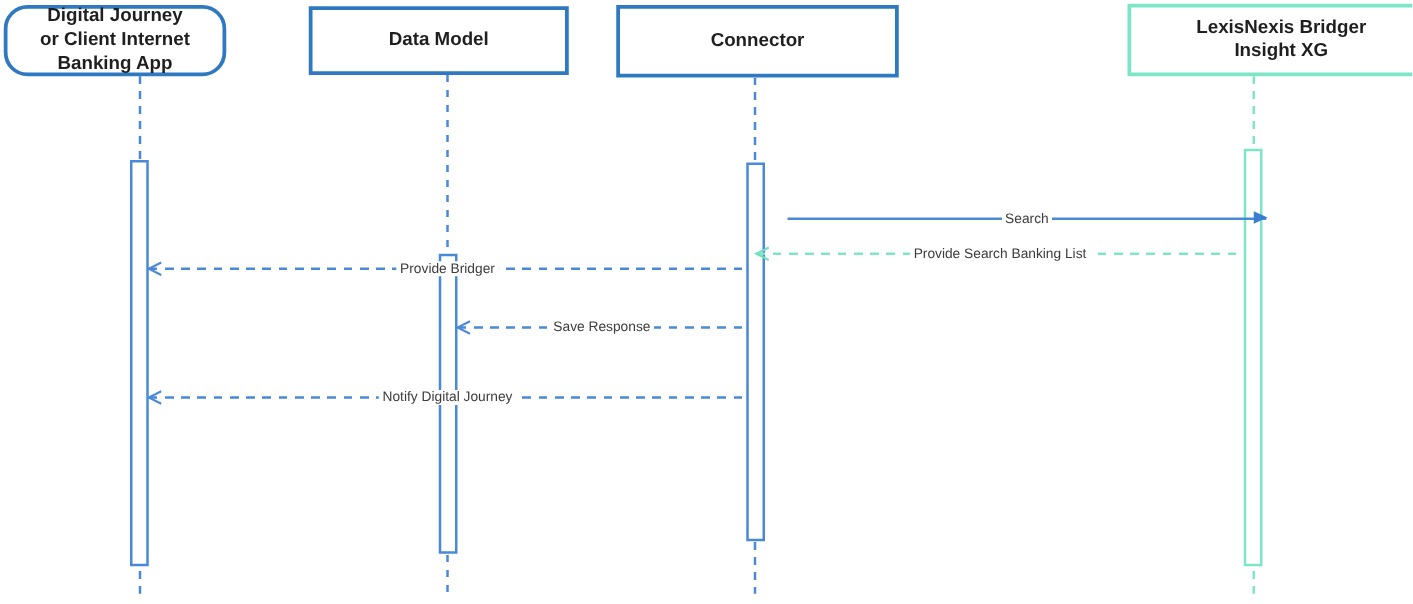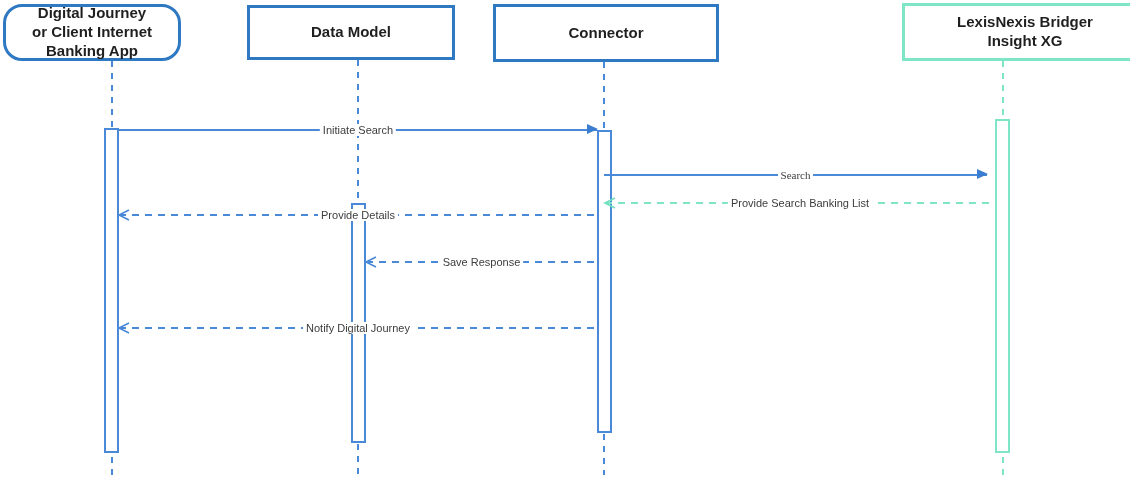--- a/index.html
+++ b/index.html
@@ -53,25 +53,25 @@
   }
   .head-filled{
     position:absolute;right:-1px;top:2px;width:0;height:0;
     border-left:11px solid #3b7dd0;border-top:5px solid transparent;border-bottom:5px solid transparent;
   }
   .head-open{position:absolute;left:-2px;top:1px;width:14px;height:14px;}
   .head-open.blue{color:#4a89d8;}
   .head-open.tealc{color:#6fdfc0;}
 
   .msg-1{left:119px;top:122px;width:478px;}
-  .msg-2{left:604px;top:167px;width:383px;font-family:Liberation Serif, serif;}
+  .msg-2{left:630px;top:167px;width:383px;}
   .msg-3{left:605px;top:195px;width:390px;}
   .msg-4{left:119px;top:207px;width:478px;}
   .msg-5{left:366px;top:254px;width:231px;}
-  .msg-6{left:119px;top:320px;width:478px;}
+  .msg-6{left:119px;top:310px;width:478px;}
 </style>
 </head>
 <body>
 
 <div class="canvas">
 
   <div class="lifeline ll-1"></div>
   <div class="lifeline ll-2"></div>
   <div class="lifeline ll-3"></div>
   <div class="lifeline teal ll-4"></div>
@@ -87,46 +87,41 @@
   <div class="actor actor-2">
     <span>Data Model</span>
   </div>
   <div class="actor actor-3">
     <span>Connector</span>
   </div>
   <div class="actor teal actor-4">
     <span>LexisNexis Bridger Insight XG</span>
   </div>
 
-  <div class="msg msg-1">
-    <div class="msg-line solid-blue"></div>
-    <div class="head-filled"></div>
-    <span class="msg-label">Initiate Search</span>
-  </div>
 
   <div class="msg msg-2">
     <div class="msg-line solid-blue"></div>
     <div class="head-filled"></div>
     <span class="msg-label">Search</span>
   </div>
 
   <div class="msg msg-3">
     <div class="msg-line dashed-teal"></div>
     <svg class="head-open tealc" viewBox="0 0 14 14">
       <polyline points="12,2 2,7 12,12" fill="none" stroke="currentColor" stroke-width="1.6"></polyline>
     </svg>
     <span class="msg-label">Provide Search Banking List</span>
   </div>
 
   <div class="msg msg-4">
     <div class="msg-line dashed-blue"></div>
     <svg class="head-open blue" viewBox="0 0 14 14">
       <polyline points="12,2 2,7 12,12" fill="none" stroke="currentColor" stroke-width="1.6"></polyline>
     </svg>
-    <span class="msg-label">Provide Details</span>
+    <span class="msg-label">Provide Bridger</span>
   </div>
 
   <div class="msg msg-5">
     <div class="msg-line dashed-blue"></div>
     <svg class="head-open blue" viewBox="0 0 14 14">
       <polyline points="12,2 2,7 12,12" fill="none" stroke="currentColor" stroke-width="1.6"></polyline>
     </svg>
     <span class="msg-label">Save Response</span>
   </div>
 

